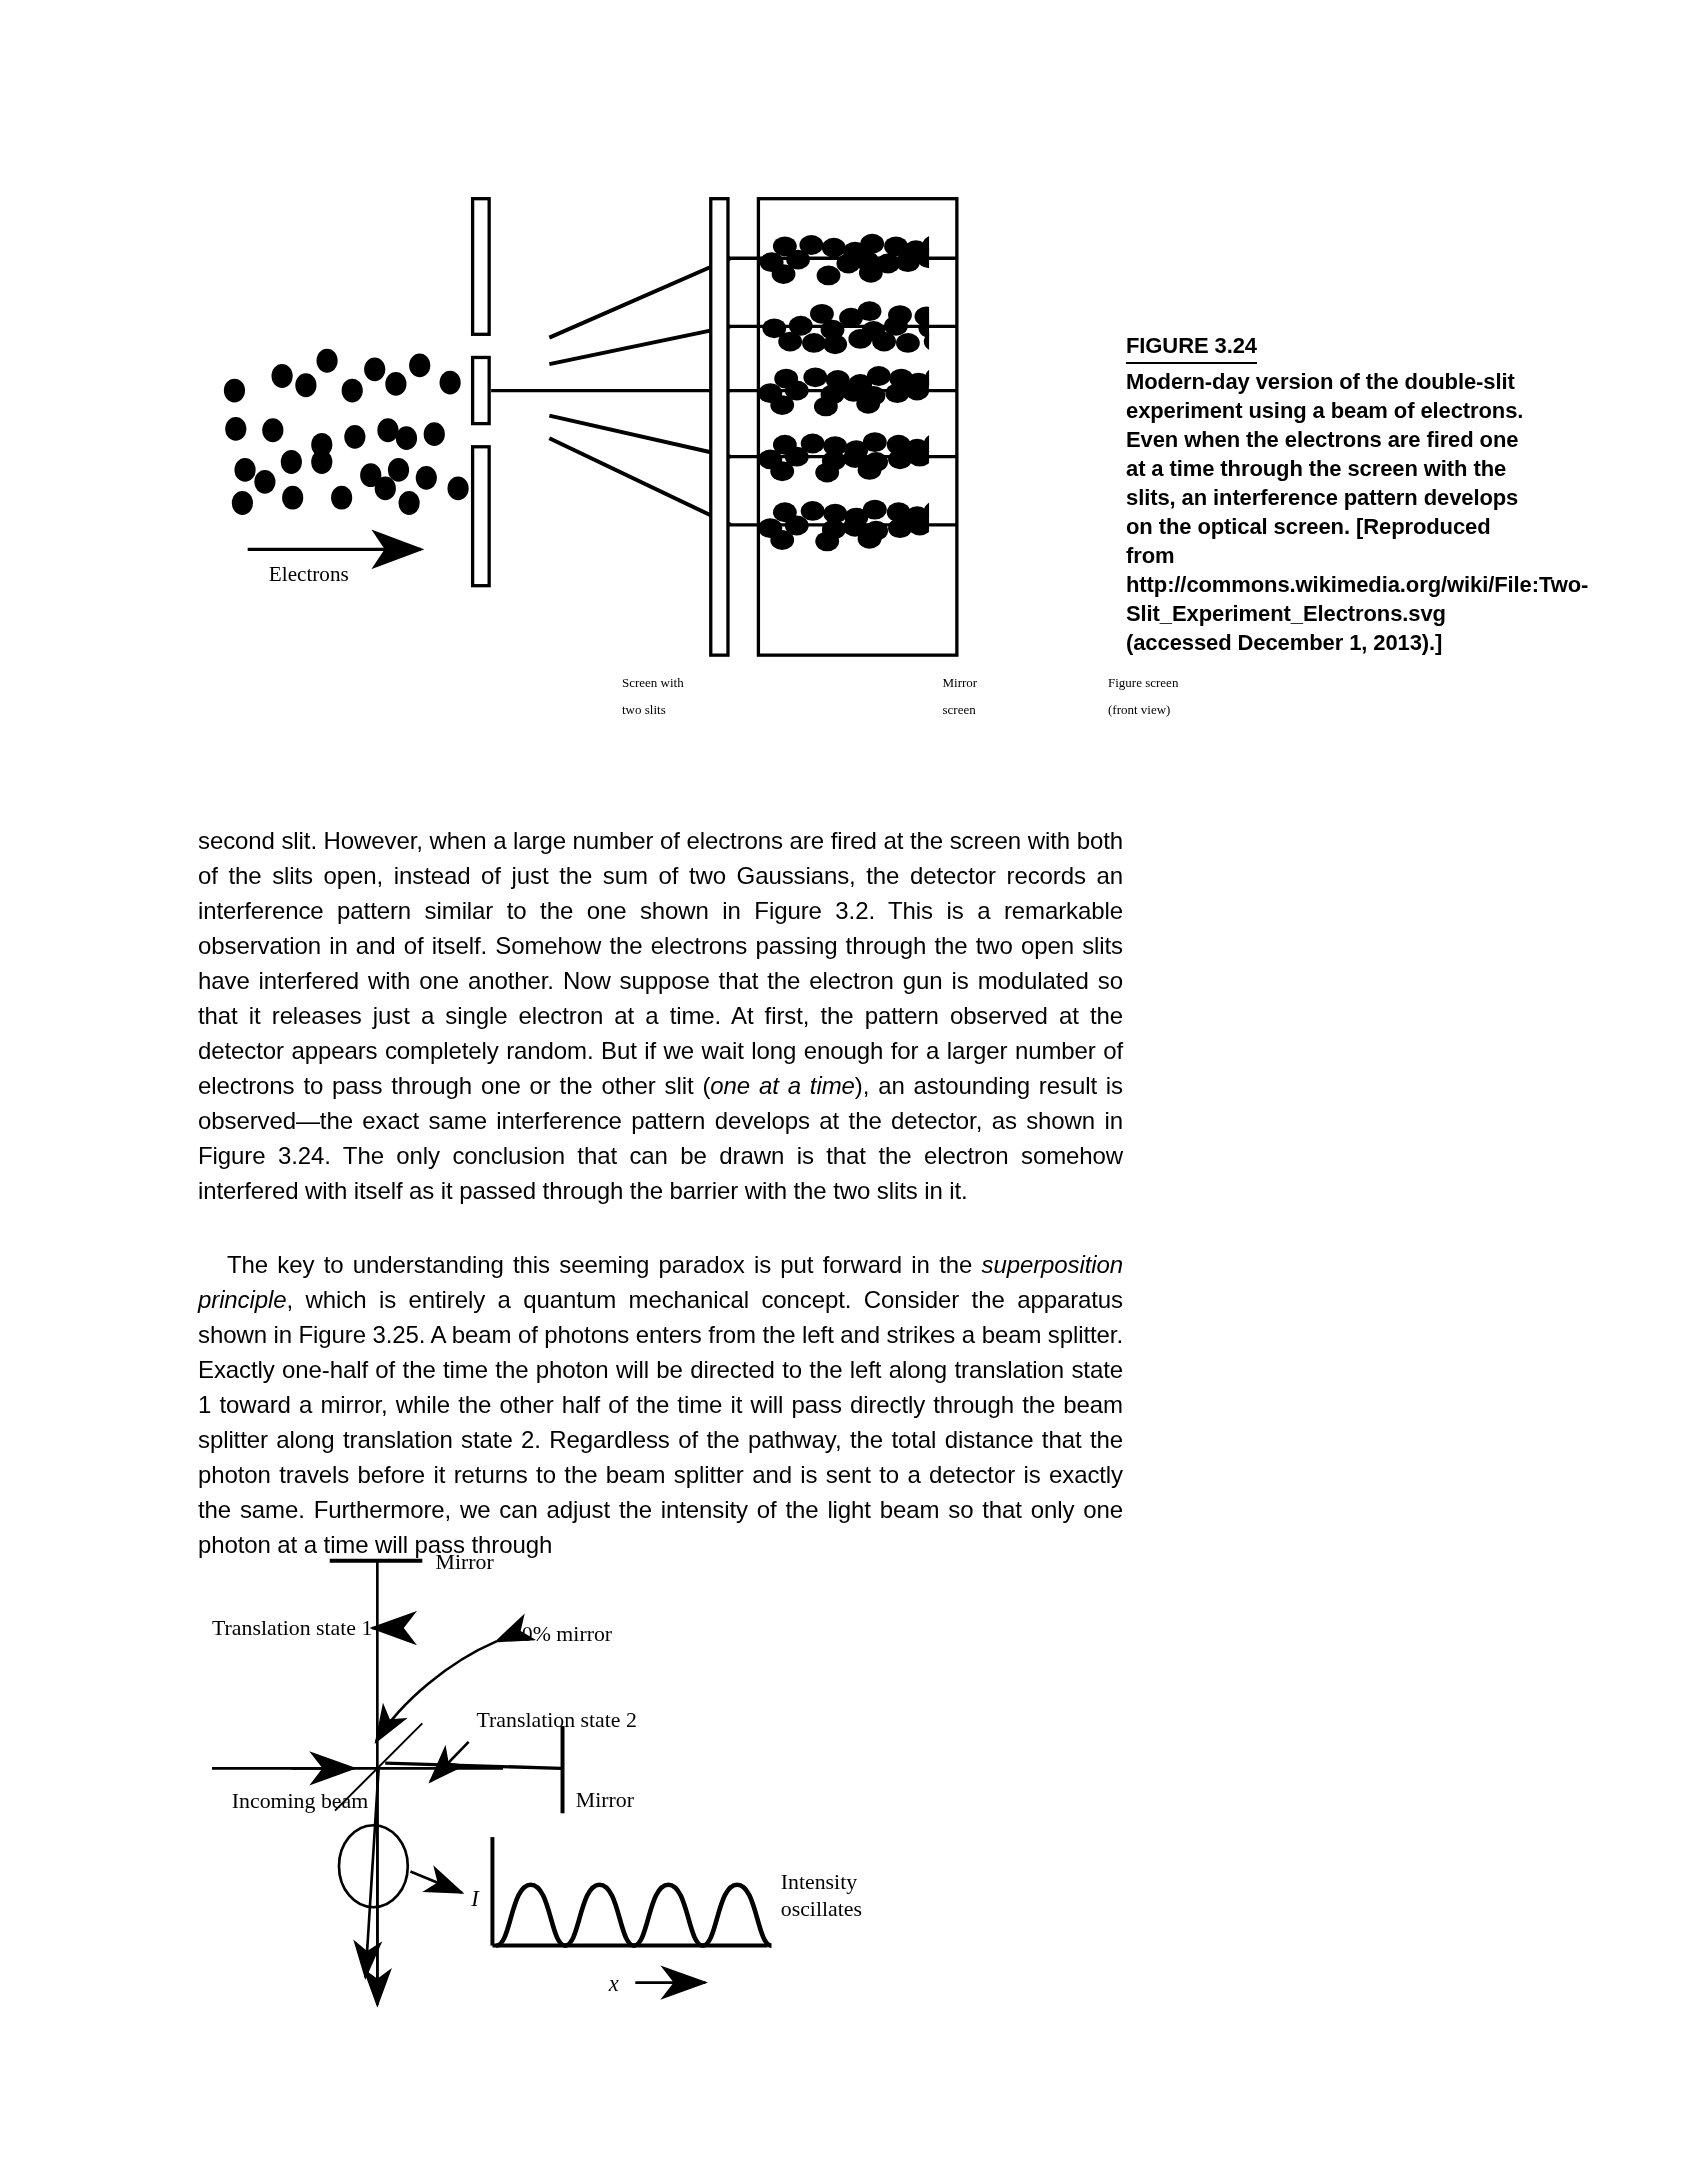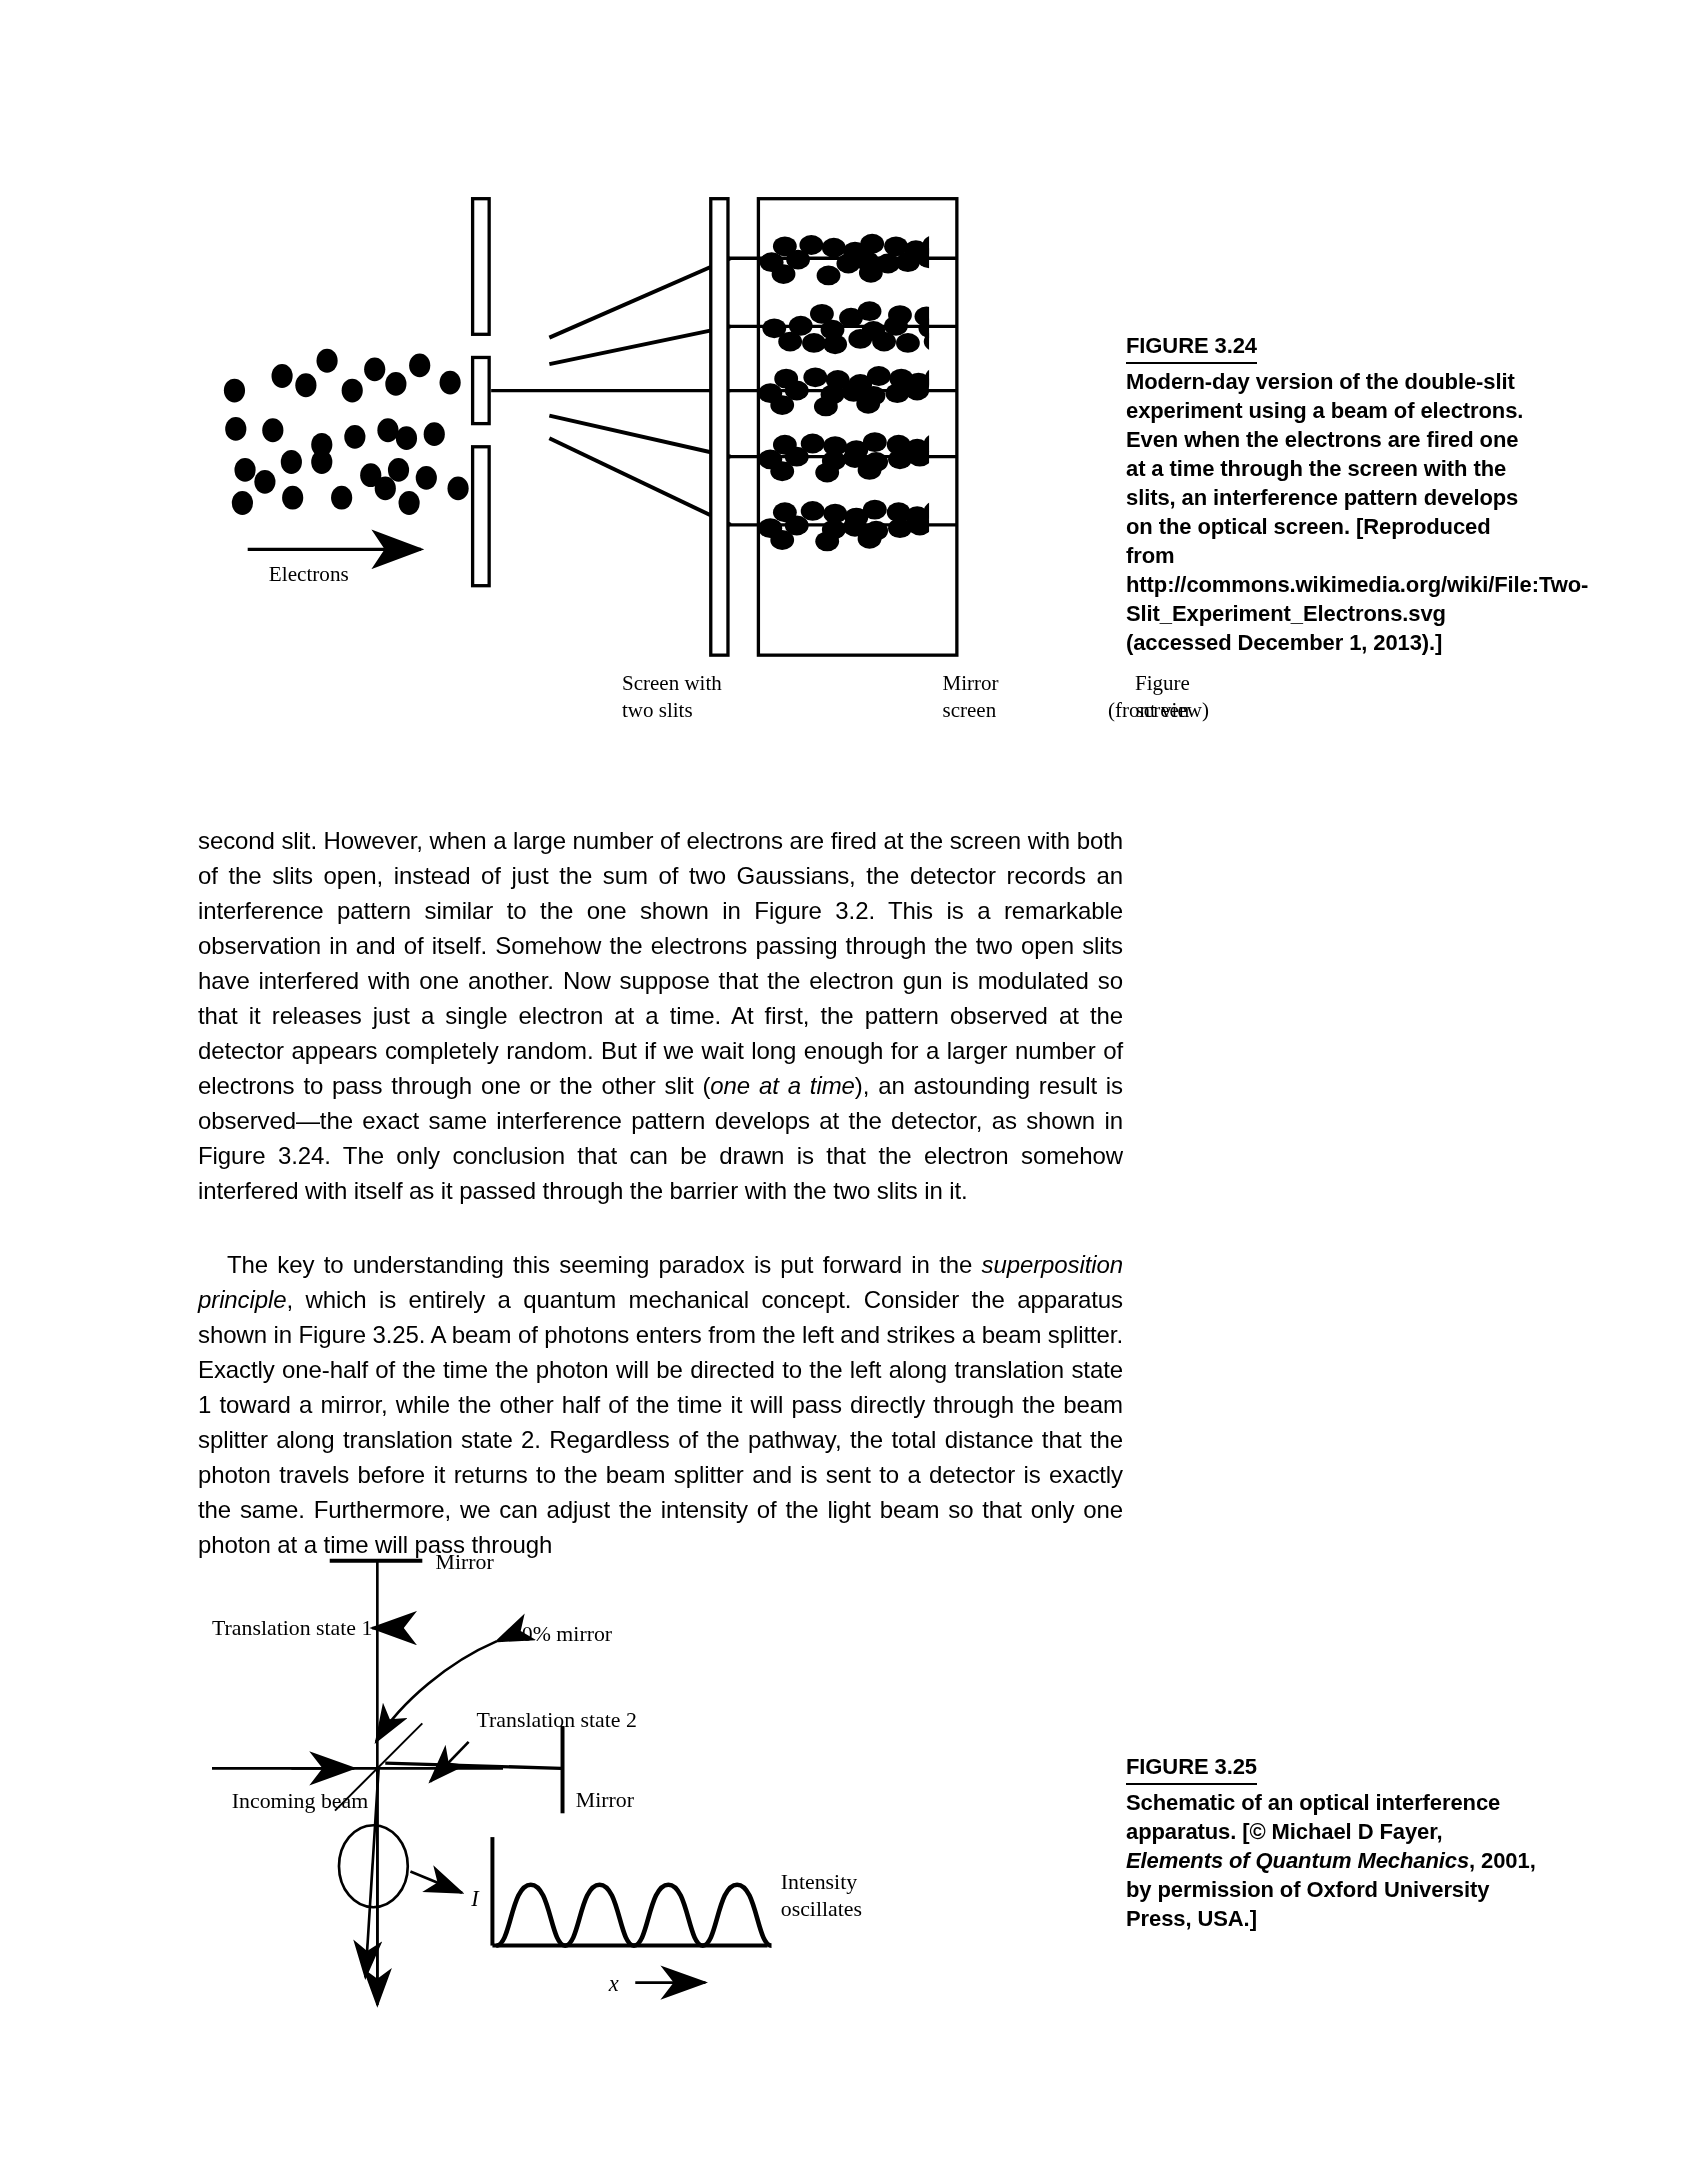--- a/index.html
+++ b/index.html
@@ -25,21 +25,21 @@
   }
   .runhead-page{font-size:22.5px;font-weight:700;}
 
   
   .fig24-wrap{position:absolute;left:208px;top:192px;width:860px;height:536px;}
   .fig24-svg{display:block;}
 
   .fig24-labels{position:absolute;left:198px;top:670px;width:860px;height:66px;}
   .fig24-labels span{
     position:absolute;text-align:center;
-    font-family:"Liberation Serif", serif;font-size:21px;line-height:26.5px;
+    font-family:"Liberation Serif", serif;font-size:13px;line-height:26.5px;
   }
   #lbl-screen-slits{left:318px;top:0;width:212px;}
   #lbl-optical-screen{left:662px;top:0;width:165px;}
   #lbl-optical-front{left:801px;top:0;width:218px;}
 
   
   .caption{
     position:absolute;left:1126px;width:410px;
     font-family:"Liberation Sans", sans-serif;
     font-size:22px;line-height:29px;font-weight:600;
@@ -340,19 +340,15 @@
         <text x="392" y="580" font-family="Liberation Serif, serif" font-size="34" font-style="italic">I</text>
         <text x="600" y="708" font-family="Liberation Serif, serif" font-size="34" font-style="italic">x</text>
         <line x1="640" y1="696" x2="746" y2="696" stroke="#000" stroke-width="4" marker-end="url(#ar25)"></line>
         <text x="860" y="554" font-family="Liberation Serif, serif" font-size="33">Intensity</text>
         <text x="860" y="596" font-family="Liberation Serif, serif" font-size="33">oscillates</text>
         <text x="518" y="774" font-family="Liberation Serif, serif" font-size="33">Interference pattern</text>
       </g>
     </svg>
   </div>
 
-  <div class="caption" id="caption-325">
-    <span class="fig-label">FIGURE 3.25</span><br>
-    <span class="ctext"><span>Schematic of an optical interference apparatus. [© Michael D Fayer, </span><i>Elements of Quantum Mechanics</i><span>, 2001, by permission of Oxford University Press, USA.]</span></span>
-  </div>
 
 </div>
 
 
 </body></html>

